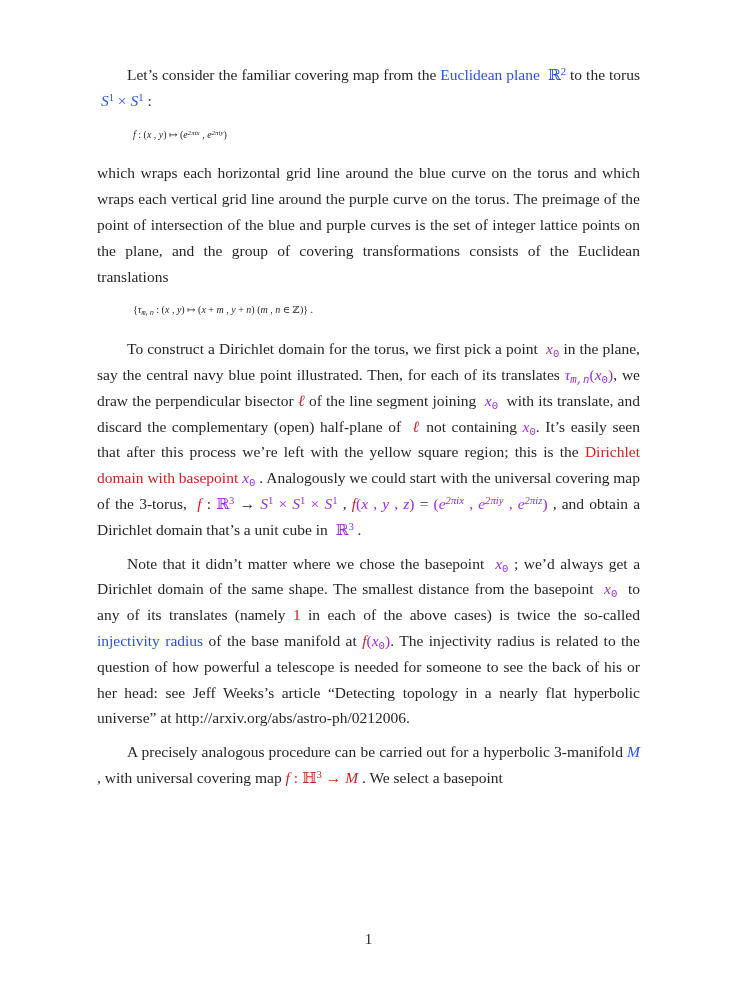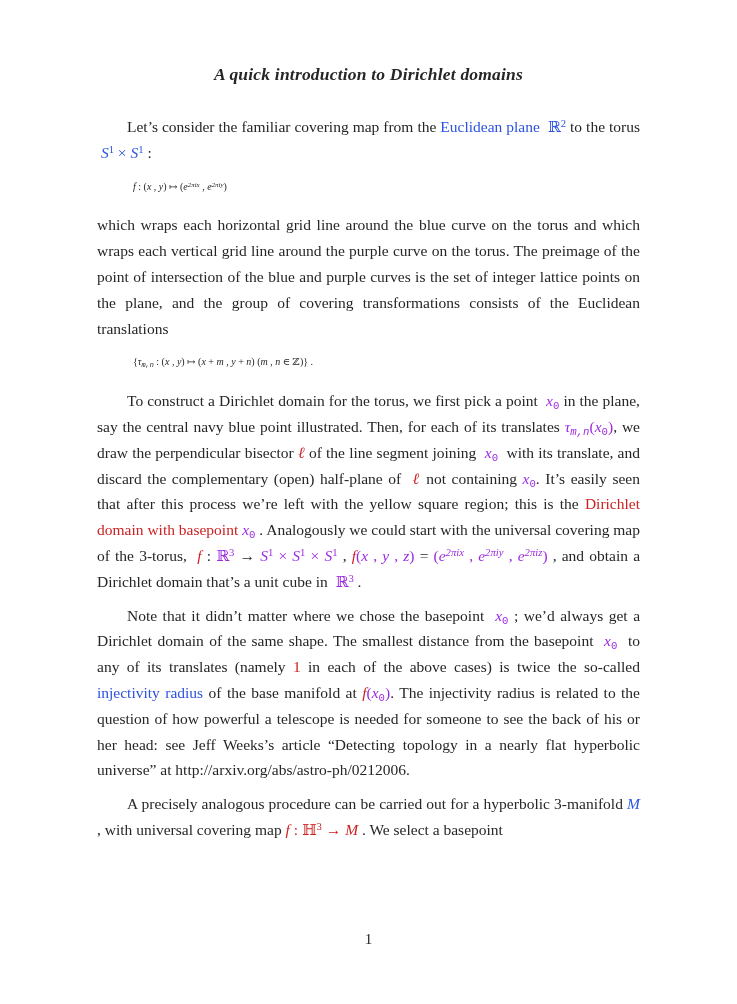--- a/index.html
+++ b/index.html
@@ -52,21 +52,20 @@
     bottom:56px; left:0; right:0;
     text-align:center;
     font-size:15px;
     color:#262626;
   }
 </style>
 </head>
 <body>
 
 <div class="page">
-  <h1 class="doc-title">A quick introduction to Dirichlet domains</h1>
   <div>
       <div class="para indent"><span>Let’s consider the familiar covering map from the </span><span class="blue">Euclidean plane</span><span class="blue">&nbsp; </span><span class="blue">ℝ</span><sup class="blue">2</sup><span> to the torus &nbsp;</span><span class="it blue">S</span><sup class="blue">1</sup><span class="blue"> × </span><span class="it blue">S</span><sup class="blue">1</sup><span> :</span></div>
       <div class="math-display"><span class="it">f</span><span> :  (</span><span class="it">x</span><span> , </span><span class="it">y</span><span>)  ↦  (</span><span class="it">e</span><sup class="it">2πix</sup><span> , </span><span class="it">e</span><sup class="it">2πiy</sup><span>)</span></div>
       <div class="para"><span>which wraps each horizontal grid line around the blue curve on the torus and which wraps each vertical grid line around the purple curve on the torus.  The preimage of the point of intersection of the blue and purple curves is the set of integer lattice points on the plane, and the group of covering transformations consists of the Euclidean translations</span></div>
       <div class="math-display"><span>{</span><span class="it">τ</span><sub class="it">m,n</sub><span> :  (</span><span class="it">x</span><span> , </span><span class="it">y</span><span>)  ↦  (</span><span class="it">x</span><span> + </span><span class="it">m</span><span> , </span><span class="it">y</span><span> + </span><span class="it">n</span><span>)  (</span><span class="it">m</span><span> , </span><span class="it">n</span><span> ∈ ℤ)} .</span></div>
       <div class="para indent"><span>To construct a Dirichlet domain for the torus, we first pick a point &nbsp;</span><span class="it purple">x</span><sub class="purple">0</sub><span> in the plane, say the central navy blue point illustrated.  Then, for each of its translates </span><span class="it purple">τ</span><sub class="it purple">m,n</sub><span class="purple">(</span><span class="it purple">x</span><sub class="purple">0</sub><span class="purple">)</span><span>, we draw the perpendicular bisector </span><span class="it red">ℓ</span><span> of the line segment joining &nbsp;</span><span class="it purple">x</span><sub class="purple">0</sub><span>&nbsp; with its translate, and discard the complementary (open) half-plane of &nbsp;</span><span class="it red">ℓ</span><span> not containing </span><span class="it purple">x</span><sub class="purple">0</sub><span>. It’s easily seen that after this process we’re left with the yellow square region; this is the </span><span class="red">Dirichlet domain with basepoint </span><span class="it purple">x</span><sub class="purple">0</sub><span> . Analogously we could start with the universal covering map of the 3-torus, &nbsp;</span><span class="it red">f</span><span> : </span><span class="purple">ℝ</span><sup class="purple">3</sup><span> → </span><span class="it purple">S</span><sup class="purple">1</sup><span class="purple"> × </span><span class="it purple">S</span><sup class="purple">1</sup><span class="purple"> × </span><span class="it purple">S</span><sup class="purple">1</sup><span> , </span><span class="it red">f</span><span class="purple">(</span><span class="it purple">x</span><span class="purple"> , </span><span class="it purple">y</span><span class="purple"> , </span><span class="it purple">z</span><span class="purple">)</span><span> = </span><span class="purple">(</span><span class="it purple">e</span><sup class="it purple">2πix</sup><span class="purple"> , </span><span class="it purple">e</span><sup class="it purple">2πiy</sup><span class="purple"> , </span><span class="it purple">e</span><sup class="it purple">2πiz</sup><span class="purple">)</span><span> , and obtain a Dirichlet domain that’s a unit cube in &nbsp;</span><span class="purple">ℝ</span><sup class="purple">3</sup><span> .</span></div>
       <div class="para indent"><span>Note that it didn’t matter where we chose the basepoint &nbsp;</span><span class="it purple">x</span><sub class="purple">0</sub><span> ; we’d always get a Dirichlet domain of the same shape.  The smallest distance from the basepoint &nbsp;</span><span class="it purple">x</span><sub class="purple">0</sub><span>&nbsp; to any of its translates (namely </span><span class="red">1</span><span> in each of the above cases) is twice the so-called </span><span class="blue">injectivity radius</span><span> of the base manifold at </span><span class="it red">f</span><span class="purple">(</span><span class="it purple">x</span><sub class="purple">0</sub><span class="purple">)</span><span>. The injectivity radius is related to the question of how powerful a telescope is needed for someone to see the back of his or her head:  see Jeff Weeks’s article “Detecting topology in a nearly flat hyperbolic universe” at http://arxiv.org/abs/astro-ph/0212006.</span></div>
       <div class="para indent"><span>A precisely analogous procedure can be carried out for a hyperbolic 3-manifold </span><span class="it blue">M</span><span> , with universal covering map </span><span class="it red">f</span><span class="red"> : </span><span class="red">ℍ</span><sup class="red">3</sup><span class="red"> → </span><span class="it red">M</span><span> . We select a basepoint</span></div>
     </div>
   <div class="page-number">1</div>

